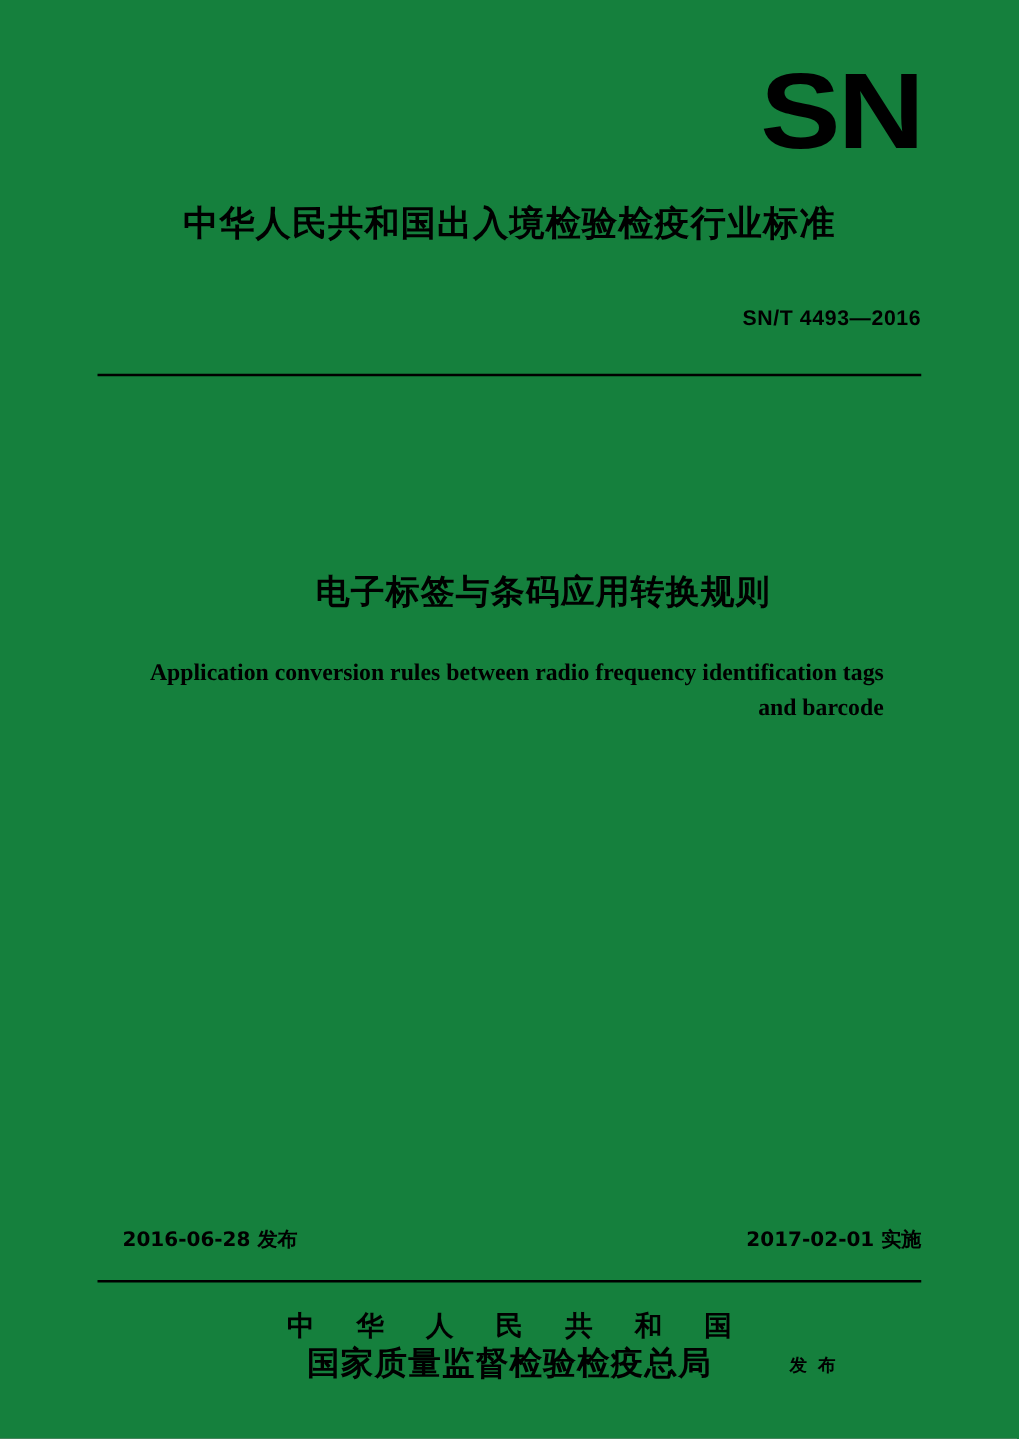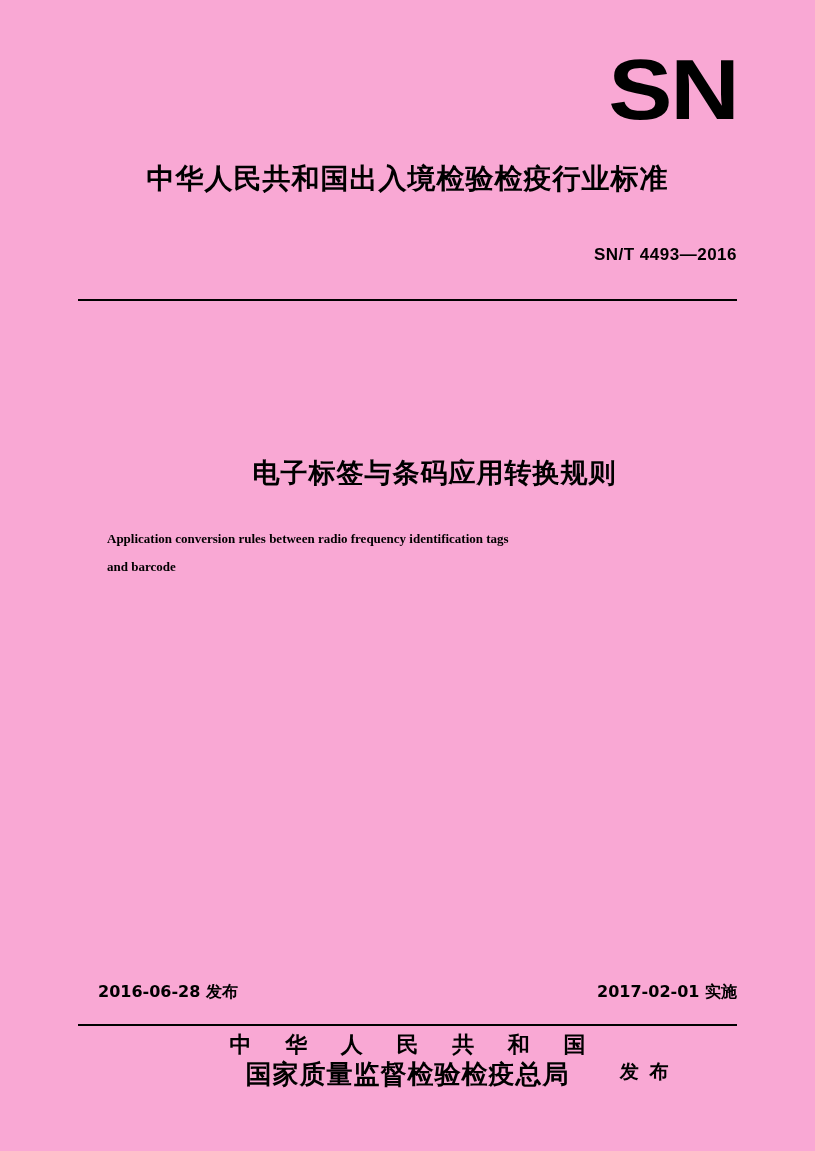--- a/index.html
+++ b/index.html
@@ -4,21 +4,21 @@
 <style>
   html, body {
     margin: 0;
     padding: 0;
     background: #8a8a8a;
   }
   .page {
     position: relative;
     width: 815px;
     height: 1151px;
-    background: #f9a8d4;
+    background: #15803d;
     margin: 0 auto;
     overflow: hidden;
     font-family: "Liberation Sans", sans-serif;
     color: #000000;
   }
 
   
   .logo-wrap {
     position: absolute;
     top: 46px;
@@ -83,24 +83,24 @@
     font-size: 27px;
     letter-spacing: 1px;
     padding-left: 27px;
   }
 
   .doc-title-en {
     position: absolute;
     top: 525px;
     left: 107px;
     width: 600px;
-    text-align: left;
+    text-align: right;
     font-family: "Liberation Serif", serif;
     font-weight: bold;
-    font-size: 13px;
+    font-size: 19px;
     line-height: 28px;
   }
 
   .date-left {
     position: absolute;
     bottom: 148px;
     left: 78px;
     font-family: "Liberation Sans", sans-serif;
     font-weight: bold;
     font-size: 16px;
@@ -124,21 +124,21 @@
     position: absolute;
     bottom: 125px;
     left: 78px;
     width: 659px;
     height: 2px;
     background: #000000;
   }
 
   .issuer {
     position: absolute;
-    bottom: 62px;
+    bottom: 45px;
     left: 0;
     width: 815px;
     text-align: center;
     font-family: "DejaVu Serif", serif;
   }
   .issuer-inner {
     display: inline-block;
     position: relative;
     text-align: center;
   }
@@ -152,21 +152,21 @@
   .issuer-line2 {
     font-size: 26px;
     font-weight: bold;
     letter-spacing: 1px;
     line-height: 30px;
   }
   .issuer-publish {
     position: absolute;
     right: -72px;
     bottom: 4px;
-    font-size: 19px;
+    font-size: 14px;
     font-weight: bold;
     font-family: "DejaVu Sans", sans-serif;
     letter-spacing: 2px;
   }
 </style>
 </head>
 <body>
 
 <div class="page">
 

